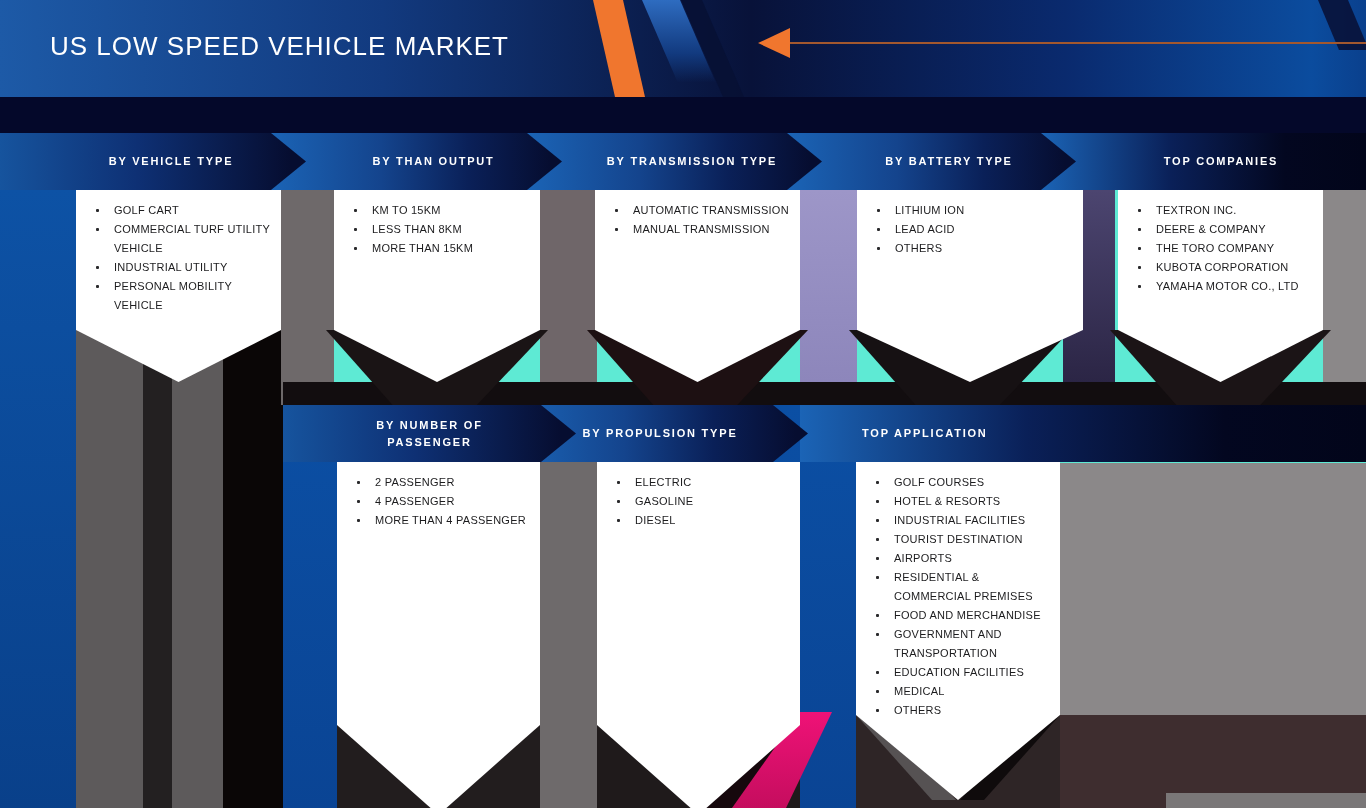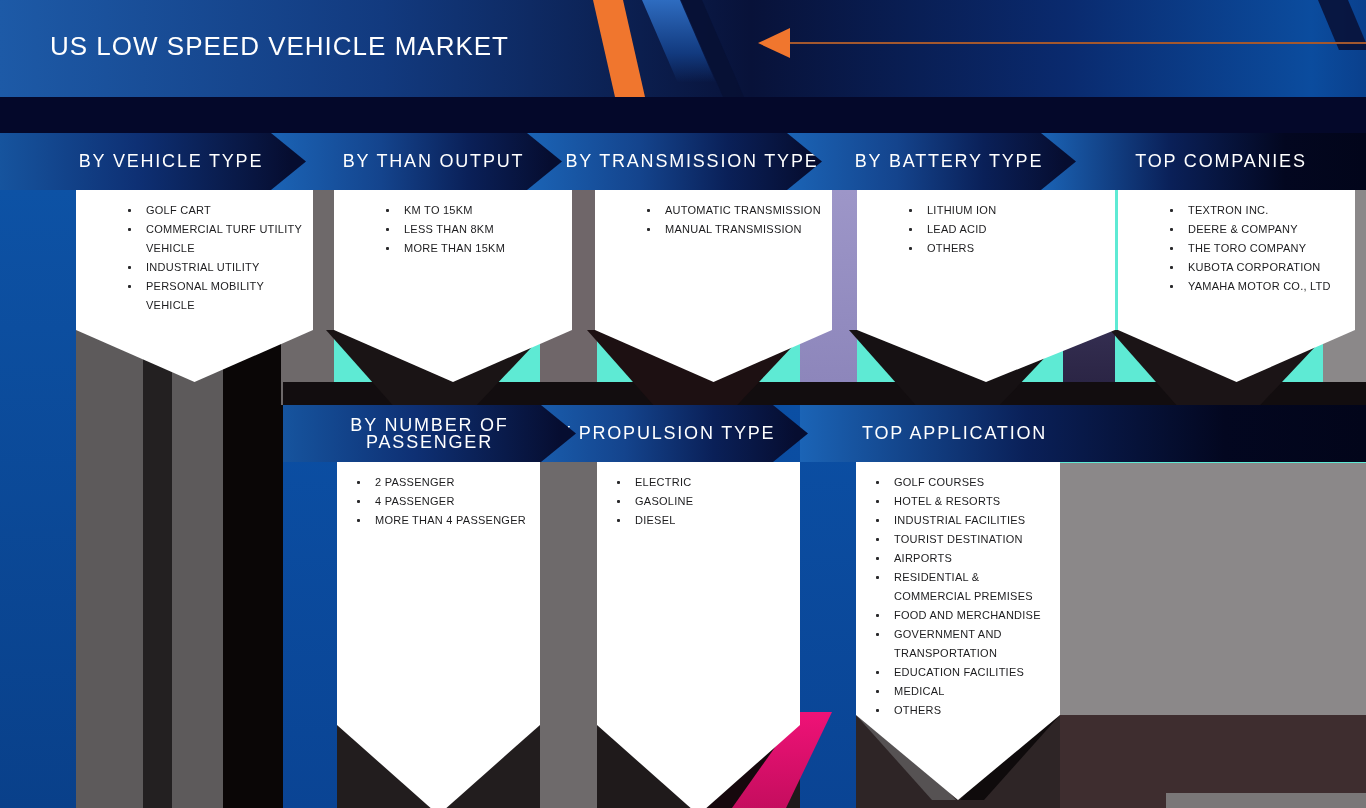--- a/index.html
+++ b/index.html
@@ -63,33 +63,33 @@
     clip-path:polygon(74px 0,106px 0,32px 82px,0 82px);background:#16080d;}
   .grayC{left:856px;top:715px;width:100px;height:85px;
     clip-path:polygon(0 0,24px 0,100px 85px,76px 85px);background:#565253;}
   .darkC{left:960px;top:715px;width:100px;height:85px;
     clip-path:polygon(76px 0,100px 0,24px 85px,0 85px);background:#0f0b0c;}
 
   
   .banner{position:absolute;height:57px;color:#fff;}
   .banner.arrow{clip-path:polygon(0 0,calc(100% - 35px) 0,100% 50%,calc(100% - 35px) 100%,0 100%);}
   .banner .lbl{position:absolute;inset:0;display:flex;align-items:center;justify-content:center;
-    font-size:18px;font-weight:normal;letter-spacing:1.8px;text-align:center;line-height:17px;}
+    font-size:11px;font-weight:bold;letter-spacing:1.8px;text-align:center;line-height:17px;}
   .grad-mid{background:linear-gradient(90deg,#1b64b6 0%,#14448d 38%,#0a2058 68%,#060d30 96%);}
   .grad-first{background:linear-gradient(90deg,#16549e 0%,#0e3074 45%,#060d30 95%);}
   .grad-last{background:linear-gradient(90deg,#1b64b6 0%,#0a2058 40%,#030720 75%,#02051a 100%);}
 
   
   .panel{position:absolute;background:#ffffff;z-index:3;}
   .panel ul{list-style:none;margin:0;padding:11px 8px 0 18px;}
   .panel li{position:relative;padding-left:20px;font-size:11px;line-height:19px;color:#1c1c1e;
     letter-spacing:.25px;}
   .panel li .dot{position:absolute;left:2px;top:8px;width:3px;height:3px;background:#2a2a2c;
     border-radius:1px;}
-  .clipR1{clip-path:polygon(0 0,100% 0,100% 140px,50% 100%,0 140px);padding-left:32px;}
+  .clipR1{clip-path:polygon(0 0,100% 0,100% 140px,50% 100%,0 140px);}
   .clipR2{clip-path:polygon(0 0,100% 0,100% 263px,50% 100%,0 263px);}
   .clipR3{clip-path:polygon(0 0,100% 0,100% 253px,50% 100%,0 253px);}
 </style>
 </head>
 <body>
 
 <div class="stage">
 
   <div class="bg left-blue"></div>
   <div class="bg band-a"></div>

